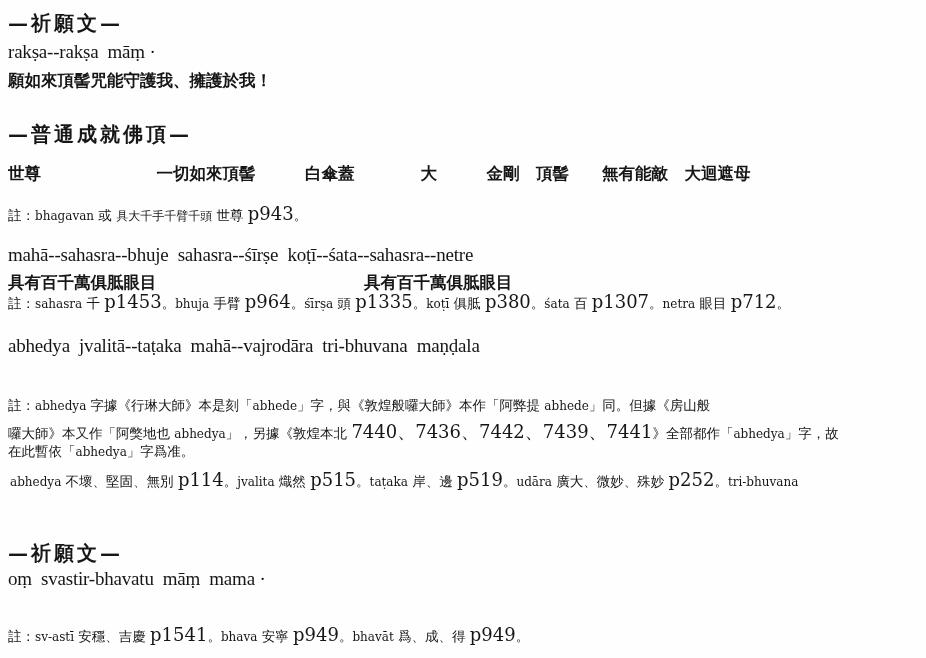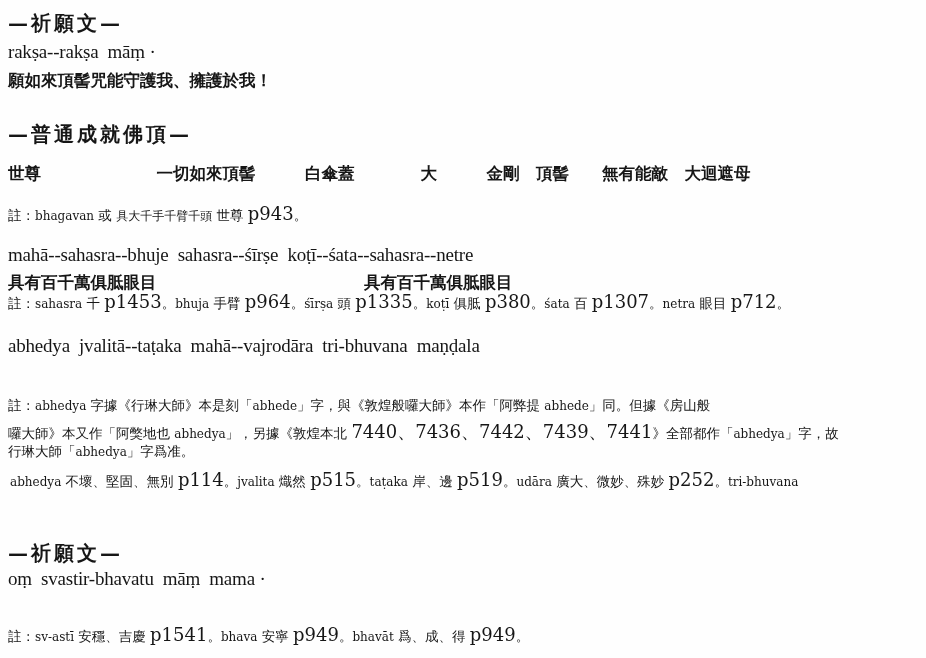--- a/index.html
+++ b/index.html
@@ -51,20 +51,20 @@
   <div class="line note" style="top:203px"><span class="seg-cjk">註：</span><span class="seg-lat">bhagavan</span><span class="seg-cjk"> 或 </span><span class="seg-lat">具大千手千臂千頭</span><span class="seg-cjk"> 世尊 </span><span class="seg-ref">p943</span><span class="seg-cjk">。</span></div>
 
   <div class="line sanskrit" style="top:244px">mahā--sahasra--bhuje  sahasra--śīrṣe  koṭī--śata--sahasra--netre</div>
   <div class="line gloss" style="top:272px">具有百千萬俱胝眼目</div>
   <div class="line gloss" style="top:272px; left:364px">具有百千萬俱胝眼目</div>
   <div class="line note" style="top:291px"><span class="seg-cjk">註：</span><span class="seg-lat">sahasra</span><span class="seg-cjk"> 千 </span><span class="seg-ref">p1453</span><span class="seg-cjk">。</span><span class="seg-lat">bhuja</span><span class="seg-cjk"> 手臂 </span><span class="seg-ref">p964</span><span class="seg-cjk">。</span><span class="seg-lat">śīrṣa</span><span class="seg-cjk"> 頭 </span><span class="seg-ref">p1335</span><span class="seg-cjk">。</span><span class="seg-lat">koṭī</span><span class="seg-cjk"> 俱胝 </span><span class="seg-ref">p380</span><span class="seg-cjk">。</span><span class="seg-lat">śata</span><span class="seg-cjk"> 百 </span><span class="seg-ref">p1307</span><span class="seg-cjk">。</span><span class="seg-lat">netra</span><span class="seg-cjk"> 眼目 </span><span class="seg-ref">p712</span><span class="seg-cjk">。</span></div>
 
   <div class="line sanskrit" style="top:335px">abhedya  jvalitā--taṭaka  mahā--vajrodāra  tri-bhuvana  maṇḍala</div>
   <div class="line note" style="top:397px"><span class="seg-cjk">註：</span><span class="seg-lat">abhedya</span><span class="seg-cjk"> 字據《行琳大師》本是刻「</span><span class="seg-lat">abhede</span><span class="seg-cjk">」字，與《敦煌般囉大師》本作「阿弊提 </span><span class="seg-lat">abhede</span><span class="seg-cjk">」同。但據《房山般</span></div>
   <div class="line note" style="top:420px"><span class="seg-cjk">囉大師》本又作「阿獘地也 </span><span class="seg-lat">abhedya</span><span class="seg-cjk">」，另據《敦煌本北 </span><span class="seg-ref">7440、7436、7442、7439、7441</span><span class="seg-cjk">》全部都作「</span><span class="seg-lat">abhedya</span><span class="seg-cjk">」字，故</span></div>
-  <div class="line note" style="top:443px"><span class="seg-cjk">行琳大師「</span><span class="seg-lat">abhedya</span><span class="seg-cjk">」字爲准。</span></div>
+  <div class="line note" style="top:443px"><span class="seg-cjk">在此暫依「</span><span class="seg-lat">abhedya</span><span class="seg-cjk">」字爲准。</span></div>
   <div class="line note" style="top:469px; left:10px"><span class="seg-lat">abhedya</span><span class="seg-cjk"> 不壞、堅固、無別 </span><span class="seg-ref">p114</span><span class="seg-cjk">。</span><span class="seg-lat">jvalita</span><span class="seg-cjk"> 熾然 </span><span class="seg-ref">p515</span><span class="seg-cjk">。</span><span class="seg-lat">taṭaka</span><span class="seg-cjk"> 岸、邊 </span><span class="seg-ref">p519</span><span class="seg-cjk">。</span><span class="seg-lat">udāra</span><span class="seg-cjk"> 廣大、微妙、殊妙 </span><span class="seg-ref">p252</span><span class="seg-cjk">。</span><span class="seg-lat">tri-bhuvana</span></div>
 
   <div class="line section-header" style="top:540px">—祈願文—</div>
   <div class="line sanskrit" style="top:568px">oṃ  svastir-bhavatu  māṃ  mama ·</div>
   <div class="line note" style="top:624px"><span class="seg-cjk">註：</span><span class="seg-lat">sv-astī</span><span class="seg-cjk"> 安穩、吉慶 </span><span class="seg-ref">p1541</span><span class="seg-cjk">。</span><span class="seg-lat">bhava</span><span class="seg-cjk"> 安寧 </span><span class="seg-ref">p949</span><span class="seg-cjk">。</span><span class="seg-lat">bhavāt</span><span class="seg-cjk"> 爲、成、得 </span><span class="seg-ref">p949</span><span class="seg-cjk">。</span></div>
 
 </div>
 
 </body></html>

